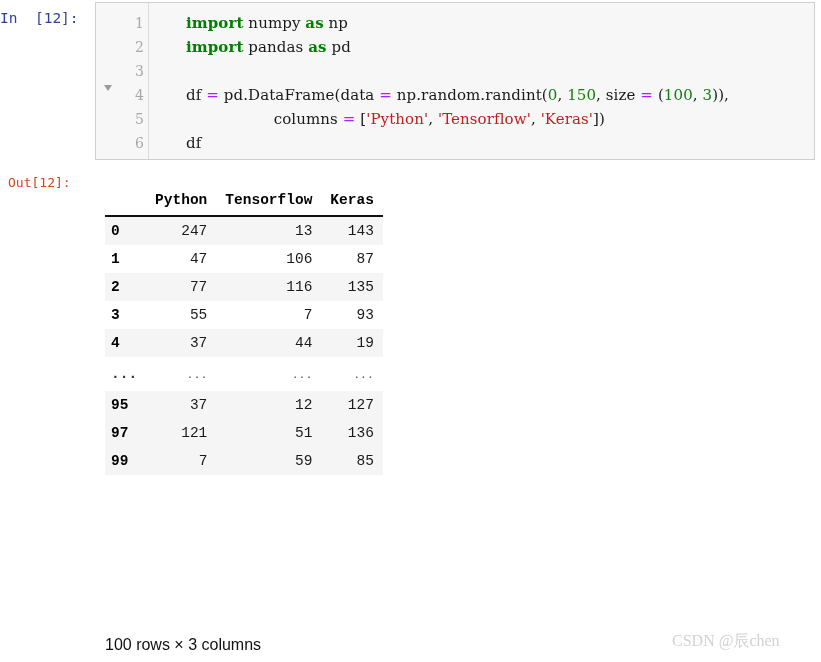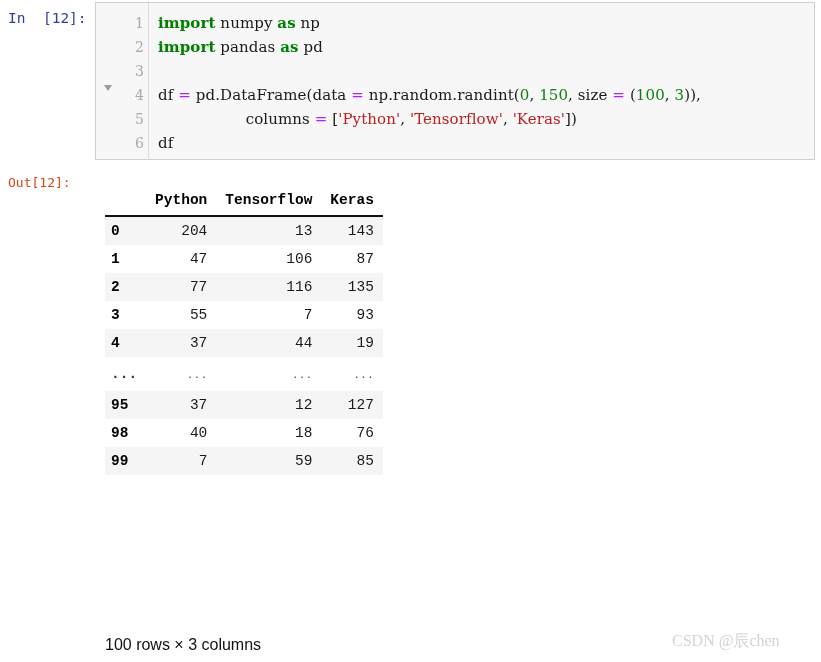--- a/index.html
+++ b/index.html
@@ -25,21 +25,20 @@
   .cell-row {
     position: relative;
   }
 
   .prompt-in {
     position: absolute;
     left: 0px;
     top: 10px;
     width: 90px;
     text-align: left;
-    padding-left: 8px;
     font-family: "DejaVu Sans Mono", "Liberation Mono", monospace;
     font-size: 14.5px;
     color: #303f9f;
     letter-spacing: 0px;
     white-space: pre;
     box-sizing: border-box;
   }
 
   .code-cell {
     position: absolute;
@@ -97,21 +96,21 @@
     left: 62px;
     top: 8px;
     right: 0;
     font-family: "DejaVu Serif", "Liberation Serif", serif;
     font-size: 15px;
     line-height: 24px;
     color: #1a1a1a;
     white-space: pre;
     letter-spacing: 0.1px;
   }
-  .code-body .ln { height: 24px; }
+  .code-body .ln { height: 24px; margin-left: 28px; }
 
   .k  { color: #008000; font-weight: bold; }      
   .op { color: #aa22ff; }                          
   .n  { color: #108010; }                          
   .s  { color: #ba2121; }                          
   .p  { color: #1a1a1a; }                          
 
   
   .prompt-out {
     position: absolute;
@@ -244,21 +243,21 @@
         <tr id="thead-row">
           <th class="idxhead"></th>
         <th>Python</th>
             <th>Tensorflow</th>
             <th>Keras</th>
           </tr>
       </thead>
       <tbody id="tbody">
           <tr class="odd">
             <th>0</th>
-            <td>204</td>
+            <td>247</td>
             <td>13</td>
             <td>143</td>
           </tr>
           <tr class="even">
             <th>1</th>
             <td>47</td>
             <td>106</td>
             <td>87</td>
           </tr>
           <tr class="odd">
@@ -284,25 +283,25 @@
             <td>...</td>
             <td>...</td>
             <td>...</td>
           </tr>
           <tr class="odd">
             <th>95</th>
             <td>37</td>
             <td>12</td>
             <td>127</td>
           </tr>
-          <tr class="even">
-            <th>98</th>
-            <td>40</td>
-            <td>18</td>
-            <td>76</td>
+          <tr class="odd">
+            <th>97</th>
+            <td>121</td>
+            <td>51</td>
+            <td>136</td>
           </tr>
           <tr class="odd">
             <th>99</th>
             <td>7</td>
             <td>59</td>
             <td>85</td>
           </tr>
         </tbody>
     </table>
   </div>

